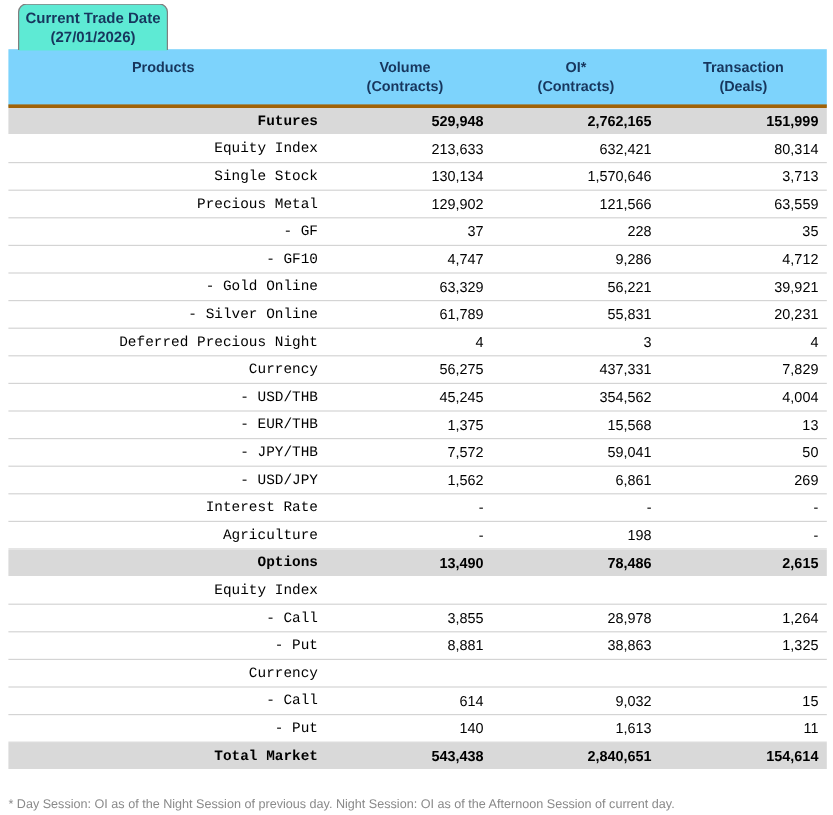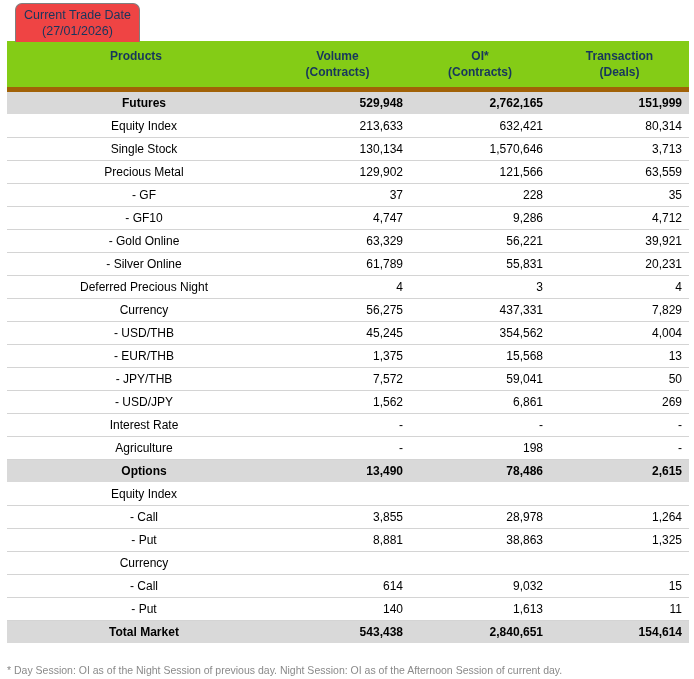--- a/index.html
+++ b/index.html
@@ -13,27 +13,27 @@
     width: 694px;
     height: 679px;
     background: #ffffff;
     overflow: hidden;
   }
   .tab {
     position: absolute;
     left: 15px;
     top: 3px;
     width: 123px;
-    background: #ef4444;
+    background: #5eead4;
     border: 1px solid #7f7f7f;
     border-bottom: none;
     border-radius: 7px 7px 0 0;
     text-align: center;
     color: #17365d;
-    font-weight: normal;
+    font-weight: bold;
     font-size: 12.5px;
     line-height: 16px;
     padding: 3px 0 3px 0;
     z-index: 2;
     cursor: pointer;
   }
   .table-wrap {
     position: absolute;
     left: 7px;
     top: 41px;
@@ -42,42 +42,42 @@
   table {
     border-collapse: collapse;
     width: 100%;
     table-layout: fixed;
   }
   col.c-products { width: 258px; }
   col.c-volume   { width: 145px; }
   col.c-oi       { width: 140px; }
   col.c-txn      { width: 139px; }
   thead th {
-    background: #84cc16;
+    background: #7dd3fc;
     color: #17365d;
     font-size: 12px;
     font-weight: bold;
     height: 46px;
     vertical-align: top;
     padding: 0;
-    border-bottom: 5px solid #a16207;
+    border-bottom: 3px solid #a16207;
   }
   thead th .h-line1 { margin-top: 8px; line-height: 15px; }
   thead th .h-line2 { line-height: 16px; }
   tbody td {
     font-size: 12px;
     color: #000000;
     height: 22px;
     border-bottom: 1px solid #d4d4d4;
     padding: 0;
     vertical-align: middle;
     white-space: nowrap;
     overflow: hidden;
   }
-  td.label { text-align: center;  padding-left: 16px; }
+  td.label { text-align: right;  padding-left: 16px; font-family: Liberation Mono, monospace; }
   td.num   { text-align: right; padding-right: 7px; }
   tr.row-total td {
     background: #d9d9d9;
     font-weight: bold;
     border-bottom: 1px solid #ffffff;
   }
   .footnote {
     position: absolute;
     left: 7px;
     top: 663px;

